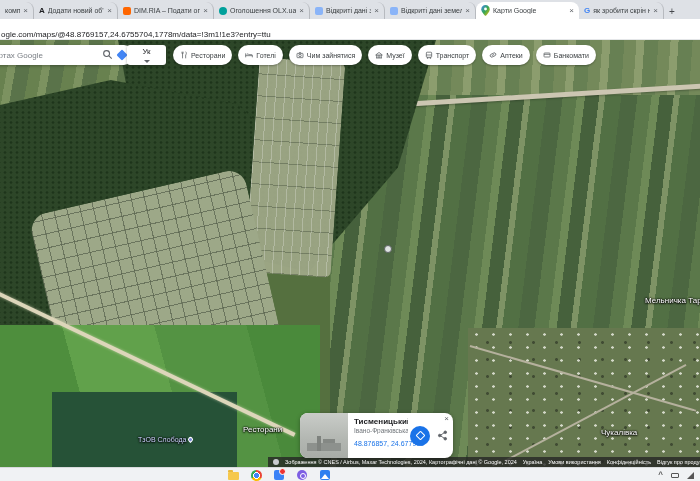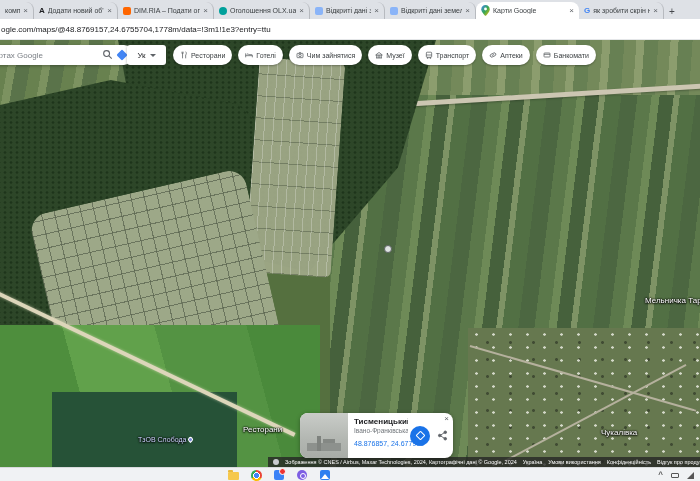--- a/index.html
+++ b/index.html
@@ -19,21 +19,21 @@
   .fav-sq { width:8px; height:8px; border-radius:2px; }
   .fav-dimria { background:#ff6600; }
   .fav-olx { background:#00a09b; border-radius:50%; }
   .fav-data { background:#8ab4f8; }
   .t1 { width:34px; }
   .t2 { width:84px; } .t3 { width:96px; } .t4 { width:96px; }
   .t5 { width:75px; } .t6 { width:91px; } .t7 { width:103px; } .t8 { width:85px; }
   .newtab { width:16px; height:16px; display:flex; align-items:center; justify-content:center; font-size:10px; color:#45484c; }
 
   
-  .toolbar { position:absolute; top:19px; left:0; width:700px; height:21px; background:#fff; display:flex; align-items:center; border-bottom:1px solid #e4e6e8; }
+  .toolbar { position:absolute; top:19px; left:0; width:700px; height:21px; background:#fff; display:flex; align-items:flex-end; border-bottom:1px solid #e4e6e8; }
   .url-text { font-size:8px; color:#202124; white-space:nowrap; overflow:hidden; padding-left:1px; }
 
   
   .map { position:absolute; top:40px; left:0; width:700px; height:427px; background:#55703f; overflow:hidden; }
   .layer { position:absolute; }
   #m-right { left:330px; top:0; width:370px; height:427px;
     background:repeating-linear-gradient(97deg,#4c6741 0 16px,#5b784a 16px 30px,#6e8a57 30px 38px,#46613c 38px 52px,#7e9365 52px 58px,#527044 58px 74px); }
   #m-topright { left:420px; top:0; width:280px; height:55px;
     background:repeating-linear-gradient(94deg,#74895a 0 12px,#8c9d6e 12px 20px,#678053 20px 34px); }
   #m-highway { left:405px; top:52px; width:320px; height:5px; background:#ccc6b2; transform:rotate(-3.5deg); box-shadow:0 1px 2px rgba(0,0,0,.25); }
@@ -73,21 +73,21 @@
   #lbl-business { font-size:7px; color:#cdd6ff; display:flex; align-items:center; gap:2px; }
   .poi-pin { width:5px; height:5px; border-radius:50% 50% 50% 0; background:#7789d4; transform:rotate(-45deg); border:1px solid #fff; }
 
   
   .searchbox { position:absolute; left:-62px; top:5px; width:196px; height:20px; background:#fff; border-radius:10px;
     box-shadow:0 1px 3px rgba(0,0,0,.3); display:flex; align-items:center; gap:5px; padding:0 8px 0 14px; z-index:40; }
   .search-text { flex:1; font-size:8px; color:#7a7f85; white-space:nowrap; overflow:hidden; }
   .dir-diamond { width:8px; height:8px; background:#4285f4; transform:rotate(45deg); border-radius:1.5px; flex:0 0 auto; }
   .langbox { position:absolute; left:127px; top:5px; width:39px; height:20px; background:#fff; border-radius:3px;
     box-shadow:0 1px 3px rgba(0,0,0,.3); display:flex; align-items:center; justify-content:center; gap:4px;
-    font-size:8px; color:#202124; z-index:40; }
+    font-size:8px; color:#202124; z-index:40;flex-direction:column; }
   .caret-down { width:0; height:0; border-left:3px solid transparent; border-right:3px solid transparent; border-top:3.5px solid #5f6368; }
   .chips { position:absolute; left:173px; top:5px; display:flex; gap:6px; z-index:40; }
   .chip { height:20px; background:#fff; border:none; border-radius:10px; box-shadow:0 1px 2px rgba(0,0,0,.3);
     display:flex; align-items:center; gap:3px; padding:0 7px; font-size:7px; color:#3c4043; white-space:nowrap;
     font-family:"Liberation Sans", sans-serif; }
   .chip svg { flex:0 0 auto; }
 
   
   .infocard { position:absolute; left:300px; top:373px; width:153px; height:45px; background:#fff; border-radius:8px;
     box-shadow:0 1px 4px rgba(0,0,0,.35); display:flex; z-index:30; }

